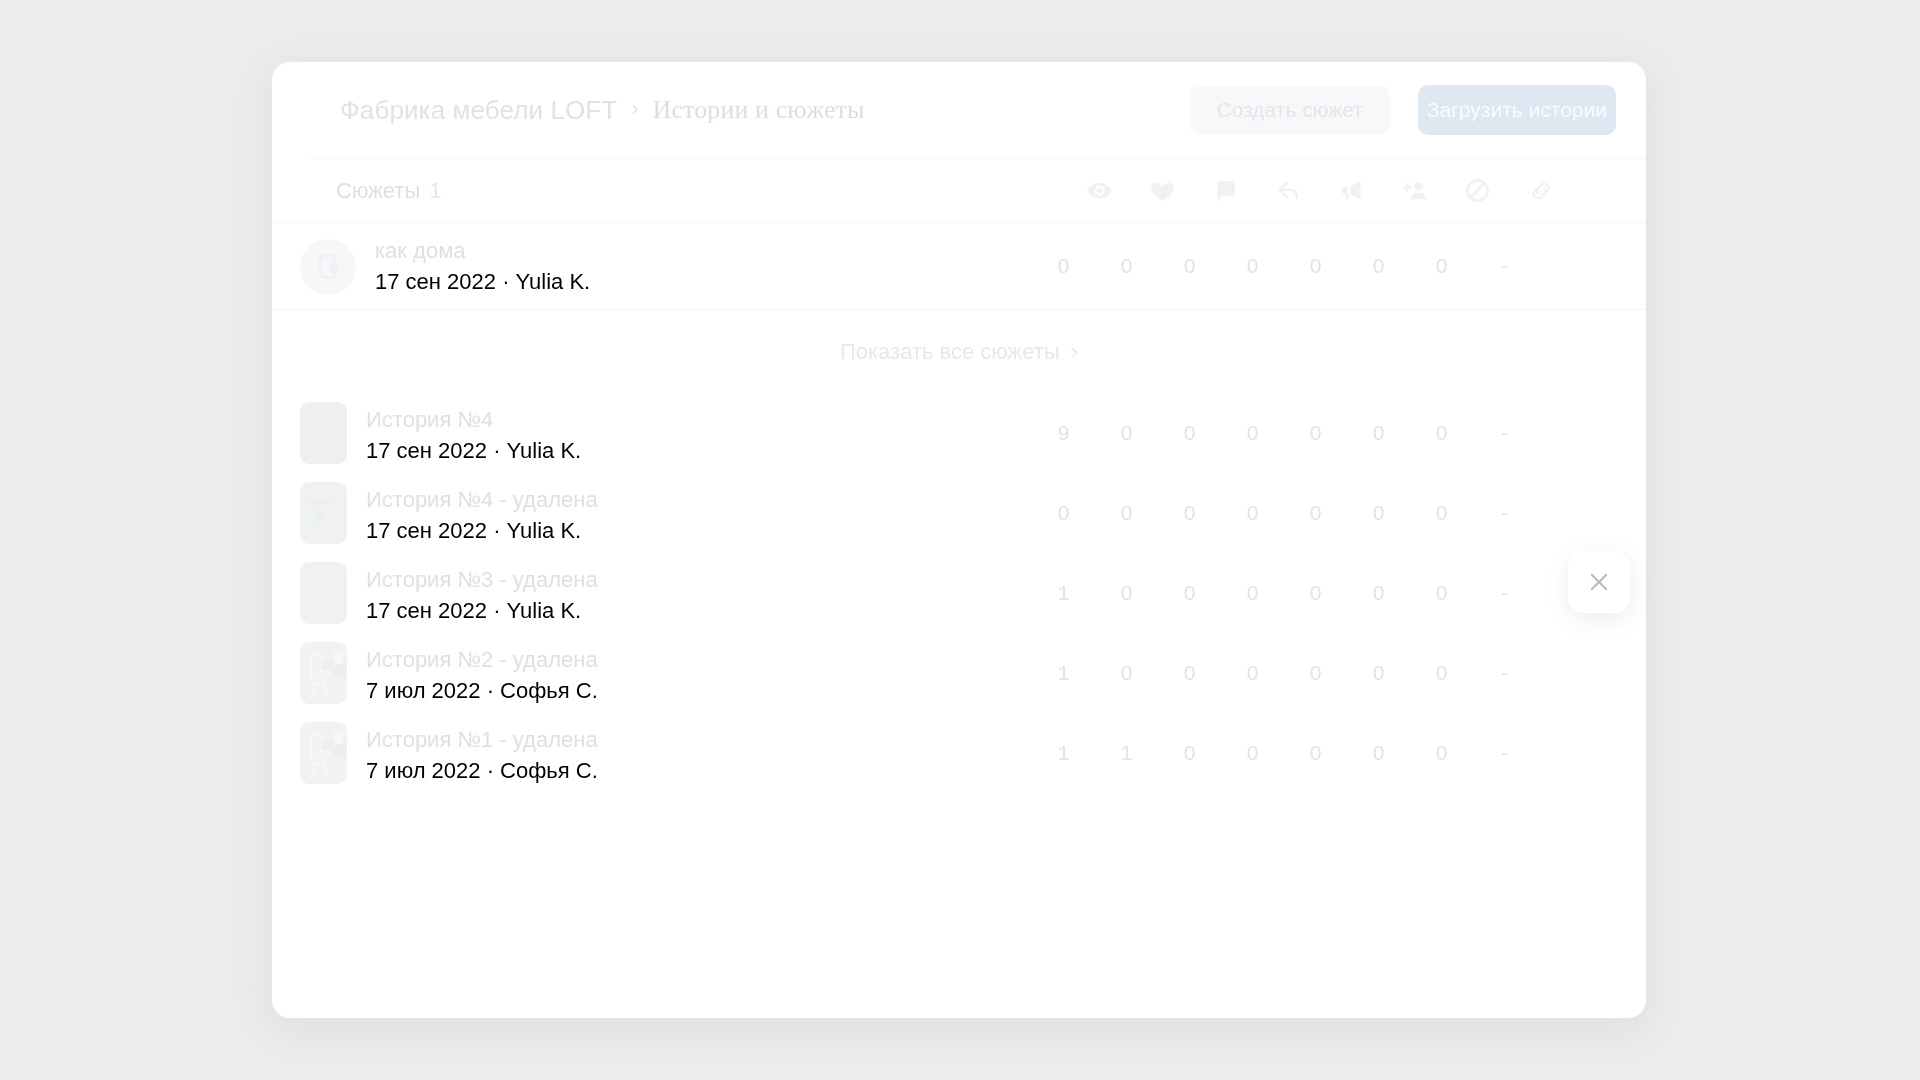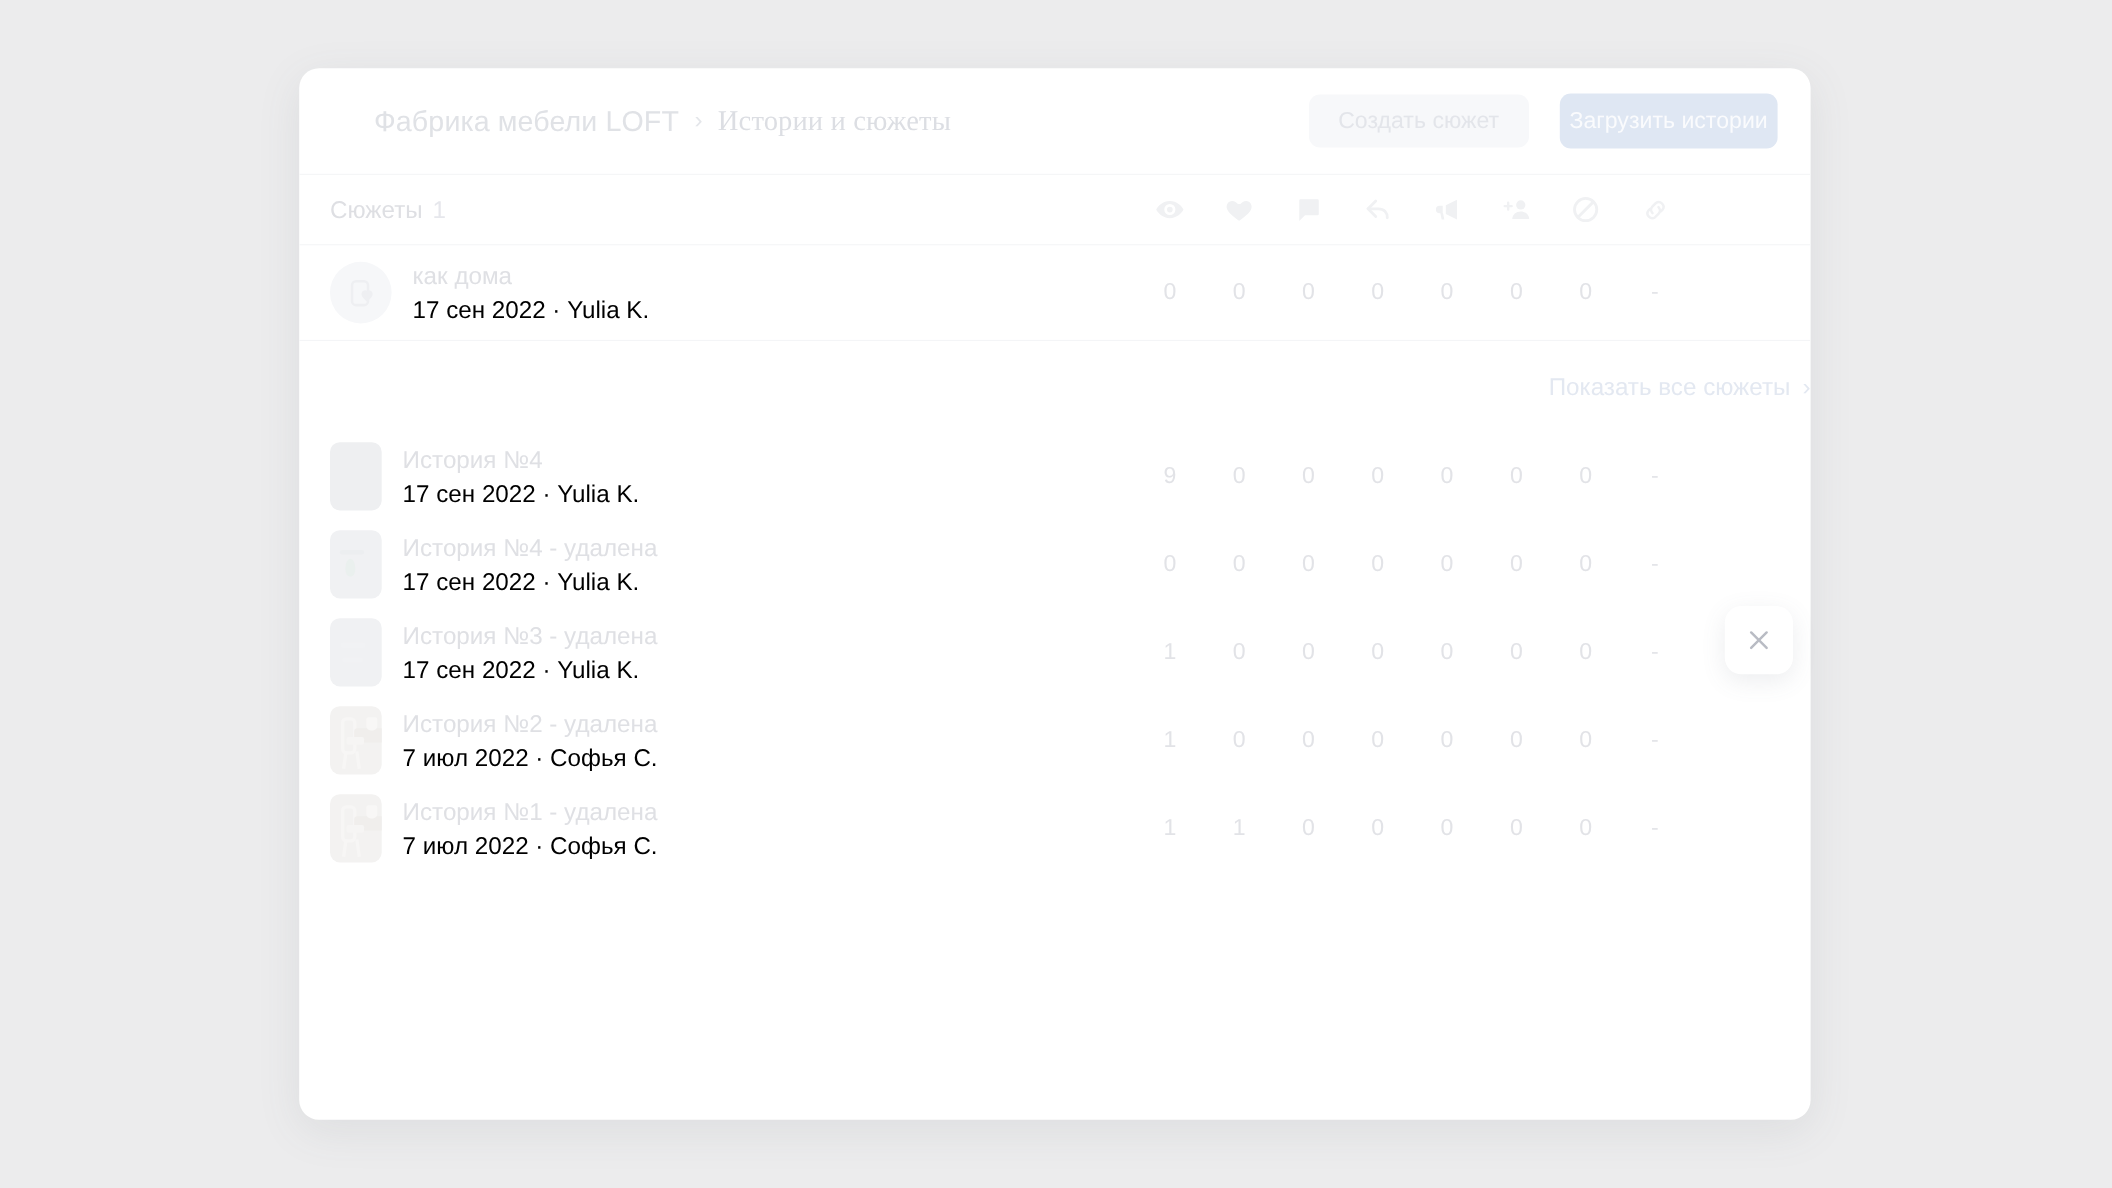--- a/index.html
+++ b/index.html
@@ -100,20 +100,21 @@
     white-space: nowrap;
   }
 
   
   .section-head {
     height: 64px;
     display: flex;
     align-items: center;
     padding: 0 30px 0 28px;
     position: relative;
+    margin-left: 36px;
   }
 
   #plots-section-head {
     border-top: 1px solid #f4f5f7;
   }
 
   .section-title {
     font-size: 22px;
     color: #dedfe3;
     white-space: nowrap;
@@ -151,21 +152,21 @@
     padding: 0 30px 0 28px;
     position: relative;
     height: 87px;
     border-top: 1px solid #f4f5f7;
   }
 
   .story-row.no-rule { border-top: none; }
 
   .row-lead {
     display: flex;
-    align-items: center;
+    align-items: flex-end;
     gap: 19px;
     width: 732px;
     flex-shrink: 0;
   }
 
   .avatar-circle {
     width: 56px;
     height: 56px;
     border-radius: 50%;
     background: #f6f7f9;
@@ -295,21 +296,21 @@
     color: #e2e3e7;
   }
 
   .metric-cell.dash { color: #e4e5e9; }
 
   
   #show-all-row {
     height: 84px;
     display: flex;
     align-items: center;
-    justify-content: flex-end;
+    justify-content: center;
     border-top: 1px solid #f4f5f7;
   }
 
   #show-all-link {
     display: inline-flex;
     align-items: center;
     gap: 11px;
     font-size: 22px;
     color: #e3e8f1;
     cursor: pointer;

